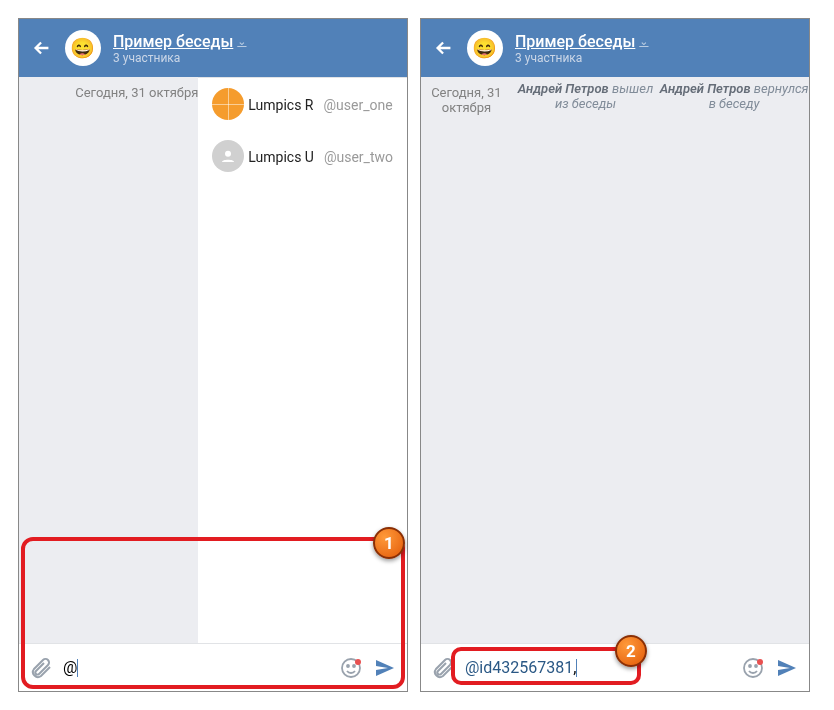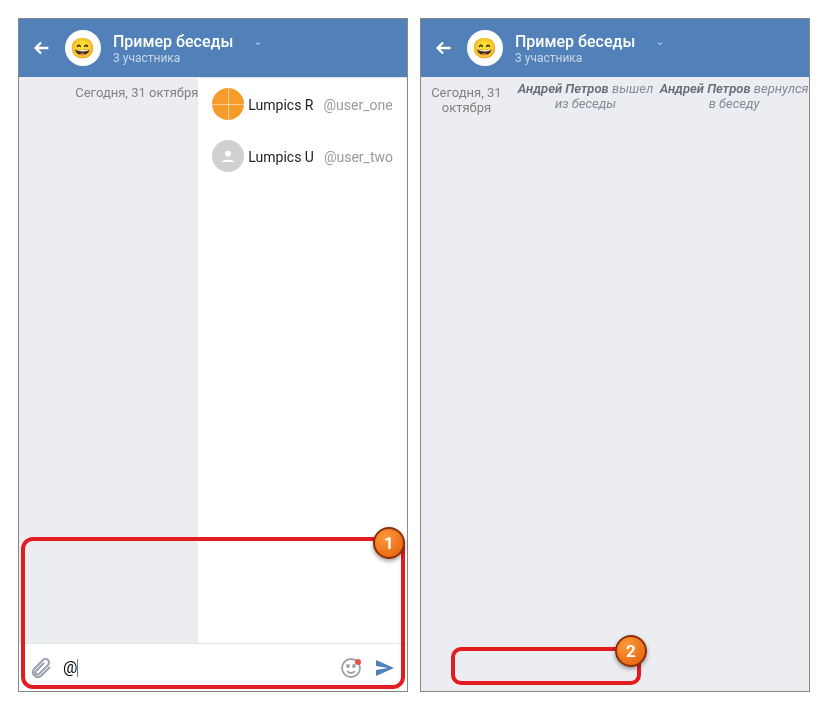--- a/index.html
+++ b/index.html
@@ -44,21 +44,22 @@
       justify-content: center;
       font-size: 20px;
     }
     .header-text { flex: 1; }
     .chat-title {
       font-size: 16px;
       font-weight: 500;
       color: #fff;
       display: flex;
       align-items: center;
-      gap: 20px;
+      gap: 4px;
+      text-decoration: underline;
     }
     .chevron { opacity: 0.6; font-size: 11px; }
     .chat-subtitle {
       font-size: 12px;
       color: #cad6e7;
     }
     .chat-body {
       flex: 1;
       position: relative;
       display: flex;
@@ -275,17 +276,37 @@
     <div class="system-msg">
       <b>Андрей Петров</b>
       <span>вышел из беседы</span>
     </div>
     <div class="system-msg" style="padding-bottom:12px;">
       <b>Андрей Петров</b>
       <span>вернулся в беседу</span>
     </div>
   </div>
 
+  <div class="input-bar">
+    <svg class="icon" viewBox="0 0 24 24" fill="none" stroke="currentColor" stroke-width="2">
+        <path d="M21 11l-9 9a5 5 0 01-7-7l9-9a3.5 3.5 0 015 5l-9 9a2 2 0 01-3-3l8-8"></path>
+      </svg>
+    <div class="input-display">
+      <span class="mention-text">@id432567381</span>
+        <span>,</span>
+        <span class="caret"></span>
+    </div>
+    <svg class="icon" viewBox="0 0 24 24" fill="none" stroke="currentColor" stroke-width="1.8">
+        <circle cx="12" cy="12" r="9"></circle>
+        <circle cx="9" cy="10" r="1" fill="currentColor"></circle>
+        <circle cx="15" cy="10" r="1" fill="currentColor"></circle>
+        <path d="M8 15s1.5 2 4 2 4-2 4-2"></path>
+        <circle cx="19" cy="6" r="3" fill="#e85050" stroke="none"></circle>
+      </svg>
+    <svg class="icon send-icon" viewBox="0 0 24 24" fill="currentColor">
+        <path d="M3 20l18-8L3 4v6l12 2-12 2v6z"></path>
+      </svg>
+  </div>
 
   <div class="highlight-box-2">
     <div class="marker marker-2">2</div>
   </div>
 </div>
 
 </body></html>

